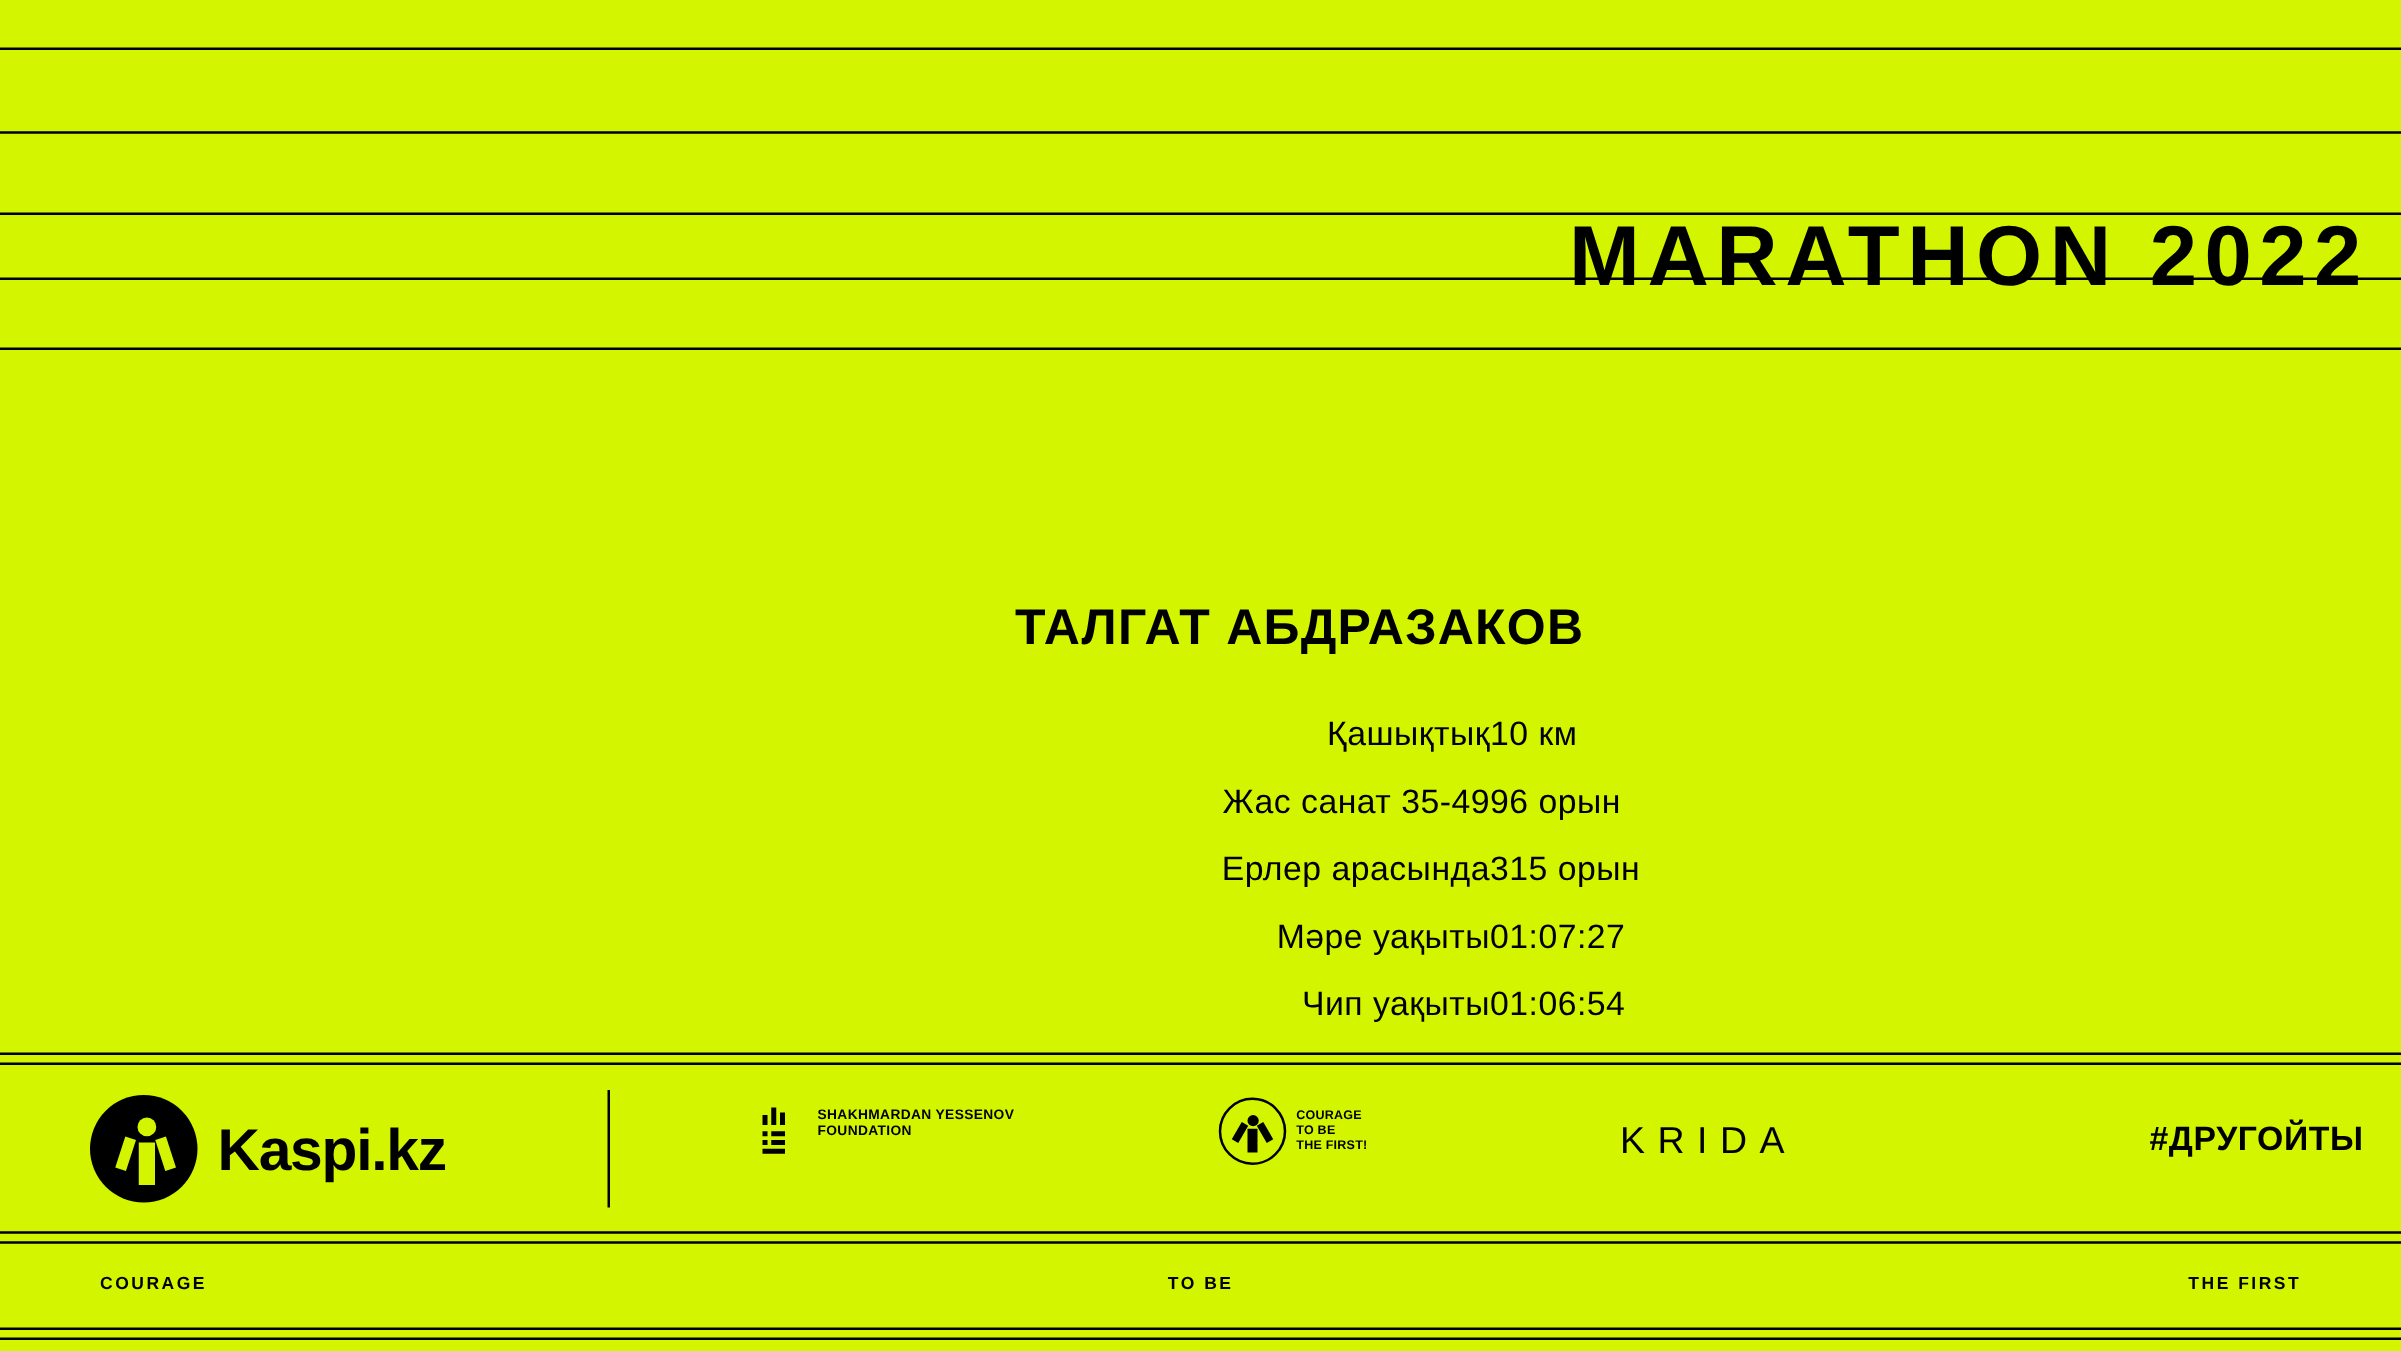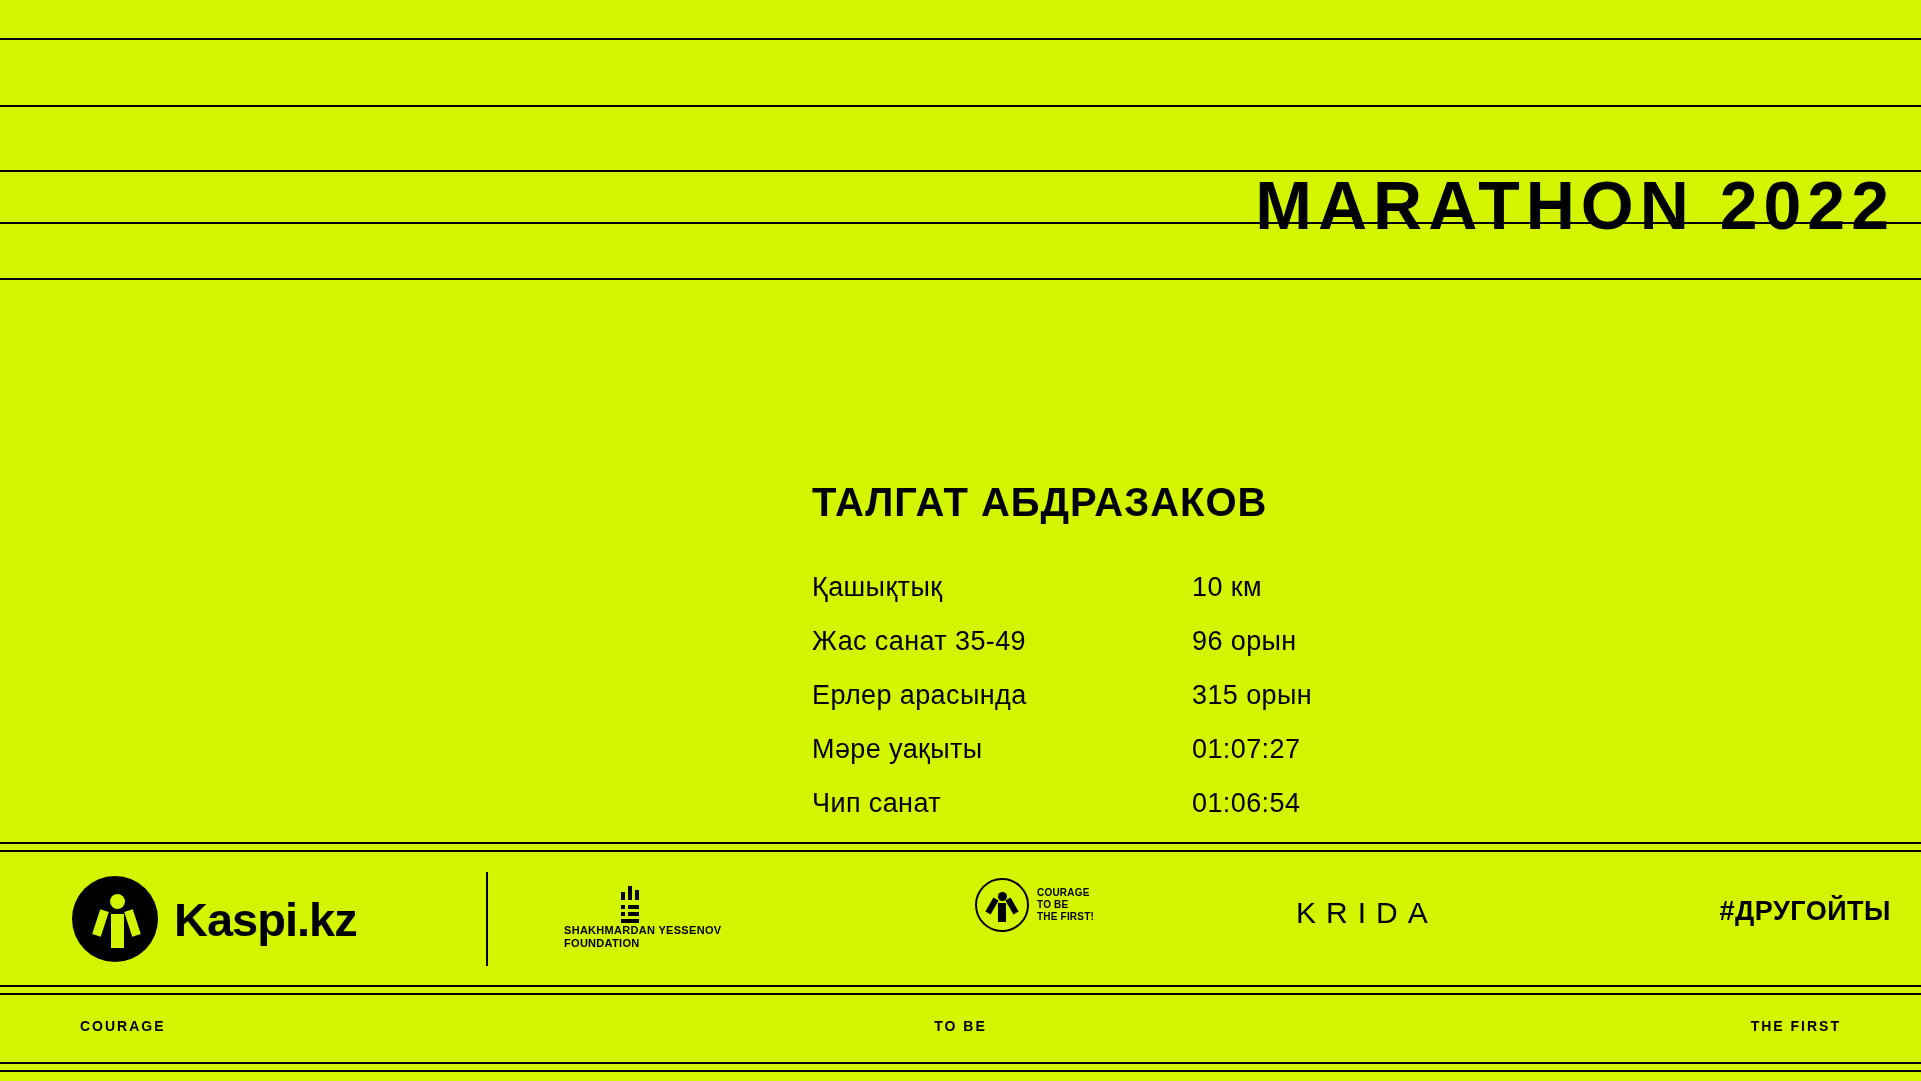--- a/index.html
+++ b/index.html
@@ -92,20 +92,21 @@
   .results {
     position: absolute;
     left: 812px;
     top: 570px;
     width: 780px;
   }
   .results-row {
     display: flex;
     align-items: baseline;
     margin-bottom: 20px;
+    text-align: right;
   }
   .results-label {
     width: 380px;
     font-size: 27px;
     line-height: 34px;
     letter-spacing: 0.4px;
   }
   .results-value {
     font-size: 27px;
     line-height: 34px;
@@ -179,25 +180,23 @@
     position: absolute;
     left: 486px;
     top: 872px;
     width: 2px;
     height: 94px;
     background: #000;
   }
 
   .yessenov {
     position: absolute;
-    left: 564px;
+    left: 610px;
     top: 886px;
     display: flex;
-    align-items: center;
-    flex-direction: column;
   }
   .yessenov-mark {
     width: 34px;
     height: 38px;
     position: relative;
     margin-right: 10px;
   }
   .yessenov-mark i {
     position: absolute;
     background: #000;
@@ -333,21 +332,21 @@
     </div>
     <div class="results-row">
       <div class="results-label">Ерлер арасында</div>
       <div class="results-value">315 орын</div>
     </div>
     <div class="results-row">
       <div class="results-label">Мәре уақыты</div>
       <div class="results-value">01:07:27</div>
     </div>
     <div class="results-row">
-      <div class="results-label">Чип санат</div>
+      <div class="results-label">Чип уақыты</div>
       <div class="results-value">01:06:54</div>
     </div>
   </div>
 
   <div class="rule r6"></div>
   <div class="rule r7"></div>
 
   <div class="sponsors">
     <div class="kaspi">
       <span class="kaspi-mark">

